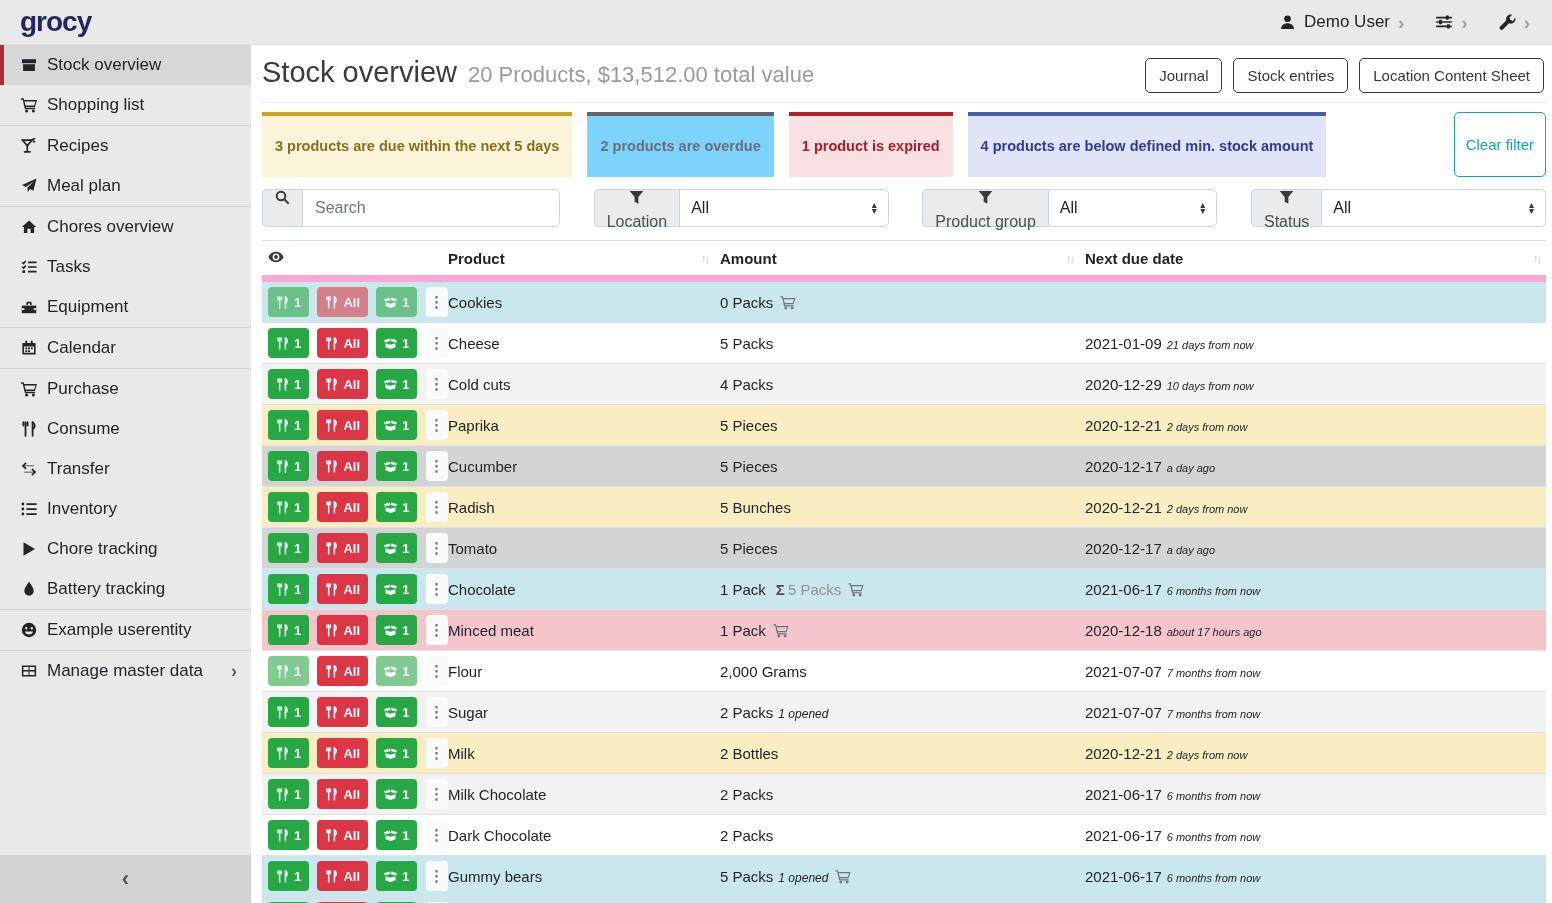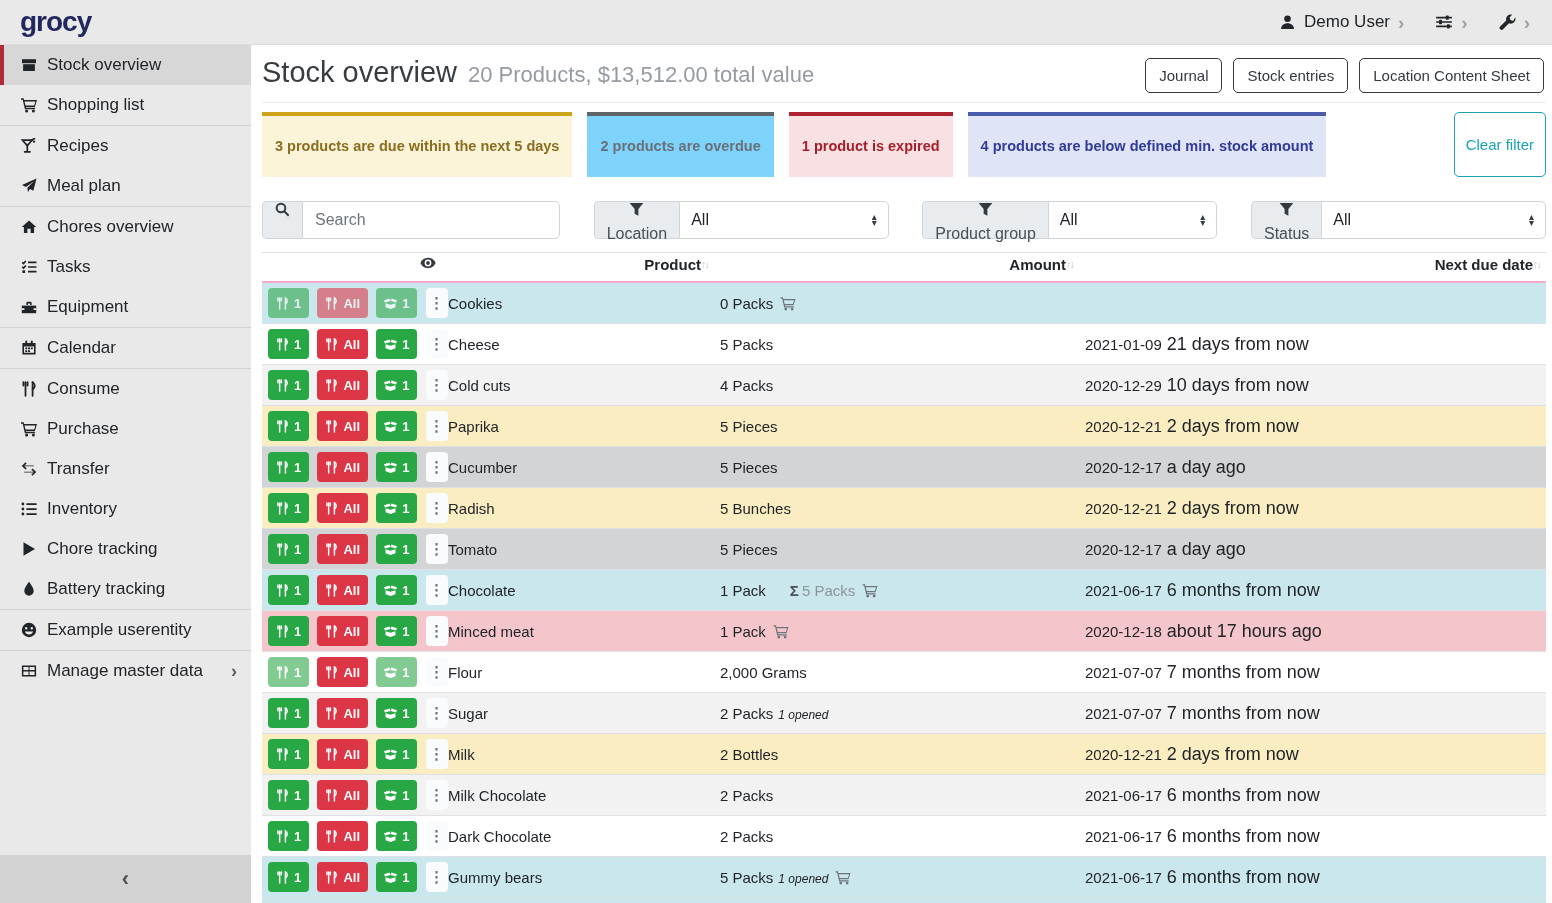--- a/index.html
+++ b/index.html
@@ -52,21 +52,21 @@
   .title-wrap { display:flex; align-items:baseline; gap:11px; }
   .page-title { font-size:29px; font-weight:500; color:#383d41; margin:0; line-height:1.2; }
   .page-subtitle { font-size:22px; color:#959ba1; }
   .head-actions { display:flex; gap:11px; padding:3px 2px 0 0; }
   .btn-outline-dark {
     border:1px solid #343a40; color:#343a40; background:#fff; border-radius:5px;
     font-size:15px; padding:8px 13px; cursor:pointer; font-family:inherit;
   }
 
   
-  .alert-row { display:flex; align-items:stretch; gap:15px; margin:9px 0 24px; }
+  .alert-row { display:flex; align-items:stretch; gap:15px; margin:9px 0 12px; }
   .alert-badge {
     border-top:4px solid; padding:7px 13px 8px; font-size:14.5px; font-weight:bold; cursor:pointer;
     display:flex; align-items:center;
   }
   .alert-warning   { border-color:#cda41c; background:#fcf4d9; color:#8a6d1f; }
   .alert-secondary { border-color:#5e6569; background:#7dd3fc; color:#697078; }
   .alert-danger    { border-color:#ad2330; background:#f8e0e3; color:#a71d2a; }
   .alert-info      { border-color:#4a5cae; background:#dfe4f7; color:#313a99; }
   .clear-filter {
     margin-left:auto; align-self:center; border:1px solid #17a2b8; color:#17a2b8; background:#fff;
@@ -95,22 +95,22 @@
     flex:1; min-width:0; border:1px solid #ced4da; border-radius:0 5px 5px 0; background:#fff;
     display:flex; align-items:center; justify-content:space-between; padding:0 11px; font-size:16px;
     color:#212529; cursor:pointer;
   }
   .caret { display:flex; flex-direction:column; align-items:center; color:#343a40; font-size:10px; line-height:6px; }
 
   
   table.stock { width:100%; border-collapse:collapse; table-layout:fixed; }
   col.c-actions { width:180px; } col.c-product { width:272px; } col.c-amount { width:365px; }
   thead th {
-    text-align:right; font-size:15px; color:#212529; padding:2px 6px 7px;
-    border-top:1px solid #dee2e6; border-bottom:2px solid #f9a8d4;
+    text-align:left; font-size:15px; color:#212529; padding:8px 6px 7px;
+    border-top:1px solid #dee2e6; border-bottom:7px solid #f9a8d4;
   }
   th .sorter { float:right; color:#c5cacf; font-size:11px; letter-spacing:-2px; font-weight:normal; margin-top:2px; }
   th .ic { color:#343a40; }
   th .ic svg { width:16px; height:16px; }
   tbody td { padding:5px 6px; border-top:1px solid #dee2e6; font-size:15px; vertical-align:middle; height:41px; }
   tr.r-white td { background:#ffffff; }
   tr.r-stripe td { background:#f2f2f2; }
   tr.r-info td { background:#cbe7ee; }
   tr.r-warning td { background:#fbedc2; }
   tr.r-secondary td { background:#d2d4d5; }
@@ -125,25 +125,25 @@
   .qbtn svg { width:13px; height:13px; }
   .qbtn.green { background:#28a745; }
   .qbtn.red { background:#dc3545; }
   .qbtn.is-disabled { opacity:0.58; }
   .more-btn {
     display:inline-flex; width:22px; height:30px; align-items:center; justify-content:center;
     background:#fafbfc; border:none; border-radius:4px; color:#6c757d; font-size:15px; font-weight:bold;
     cursor:pointer; vertical-align:middle;
   }
   .amt-note { font-style:italic; font-size:12px; margin-left:5px; }
-  .amt-sum { color:#8d949a; margin-left:24px; }
+  .amt-sum { color:#8d949a; margin-left:10px; }
   .amt-sum .sigma { color:#495057; font-weight:bold; margin-right:3px; font-style:normal; }
   .cart-ic { color:#6c757d; margin-left:7px; vertical-align:-2px; display:inline-flex; }
   .cart-ic svg { width:16px; height:15px; }
-  .rel-time { font-size:18px; margin-left:5px; }
+  .rel-time { font-style:italic; font-size:11px; margin-left:5px; }
 </style>
 </head>
 <body>
 
 <div class="topbar">
   <div class="logo">grocy</div>
   <div class="topbar-right">
     <div class="tb-item">
       <span class="ic">
           <svg viewBox="0 0 16 16" width="17" height="17" fill="currentColor">
@@ -269,39 +269,39 @@
               <path fill-rule="evenodd" d="M1.4 2.9h13.2v11.7H1.4zM3 6.4h10v6.4H3z"></path>
               <path d="M4.2 7.6h2v1.6h-2zM7 7.6h2v1.6H7zM9.8 7.6h2v1.6h-2zM4.2 10.3h2v1.6h-2zM7 10.3h2v1.6H7z"></path>
             </svg>
           </span>
     <span class="side-label">Calendar</span>
 
   </div>
 <div class="side-divider"></div>
   <div class="side-item">
     <span class="side-icon ic">
+            <svg viewBox="0 0 16 16" width="16" height="16" fill="currentColor">
+              <path d="M0 1.2h2.6l.5 1.9H16l-2.1 6.8H4.9l-.4-1.5h8.7l1.2-3.8H3.5l1.6 6.2h9v1.5H3.9L1.7 2.7H0z"></path>
+              <circle cx="5.6" cy="13.9" r="1.5"></circle>
+              <circle cx="12.4" cy="13.9" r="1.5"></circle>
+            </svg>
+          </span>
+    <span class="side-label">Purchase</span>
+
+  </div>
+
+  <div class="side-item">
+    <span class="side-icon ic">
             <svg viewBox="0 0 16 16" width="14" height="14" fill="none" stroke="currentColor" stroke-width="1.8" stroke-linecap="round">
               <path d="M4.5 1.2v4.6M2.4 1.2v3.4M6.6 1.2v3.4M4.5 5.8v9"></path>
               <path d="M11.6 1.2v13.6"></path>
               <path d="M11.6 1.2c2.9 1.9 2.9 5.4 0 7.2"></path>
             </svg>
           </span>
     <span class="side-label">Consume</span>
-
-  </div>
-
-  <div class="side-item">
-    <span class="side-icon ic">
-            <svg viewBox="0 0 16 16" width="16" height="16" fill="currentColor">
-              <path d="M0 1.2h2.6l.5 1.9H16l-2.1 6.8H4.9l-.4-1.5h8.7l1.2-3.8H3.5l1.6 6.2h9v1.5H3.9L1.7 2.7H0z"></path>
-              <circle cx="5.6" cy="13.9" r="1.5"></circle>
-              <circle cx="12.4" cy="13.9" r="1.5"></circle>
-            </svg>
-          </span>
-    <span class="side-label">Purchase</span>
 
   </div>
 
   <div class="side-item">
     <span class="side-icon ic">
             <svg viewBox="0 0 16 16" width="16" height="16" fill="currentColor">
               <path d="M12.9 4.6H3.4l2.3-2.1L4.5 1.3.7 4.9l3.8 3.6 1.2-1.2-2.3-2.1h9.5zM3.1 11.4h9.5l-2.3 2.1 1.2 1.2 3.8-3.6-3.8-3.6-1.2 1.2 2.3 2.1H3.1z"></path>
             </svg>
           </span>
     <span class="side-label">Transfer</span>

